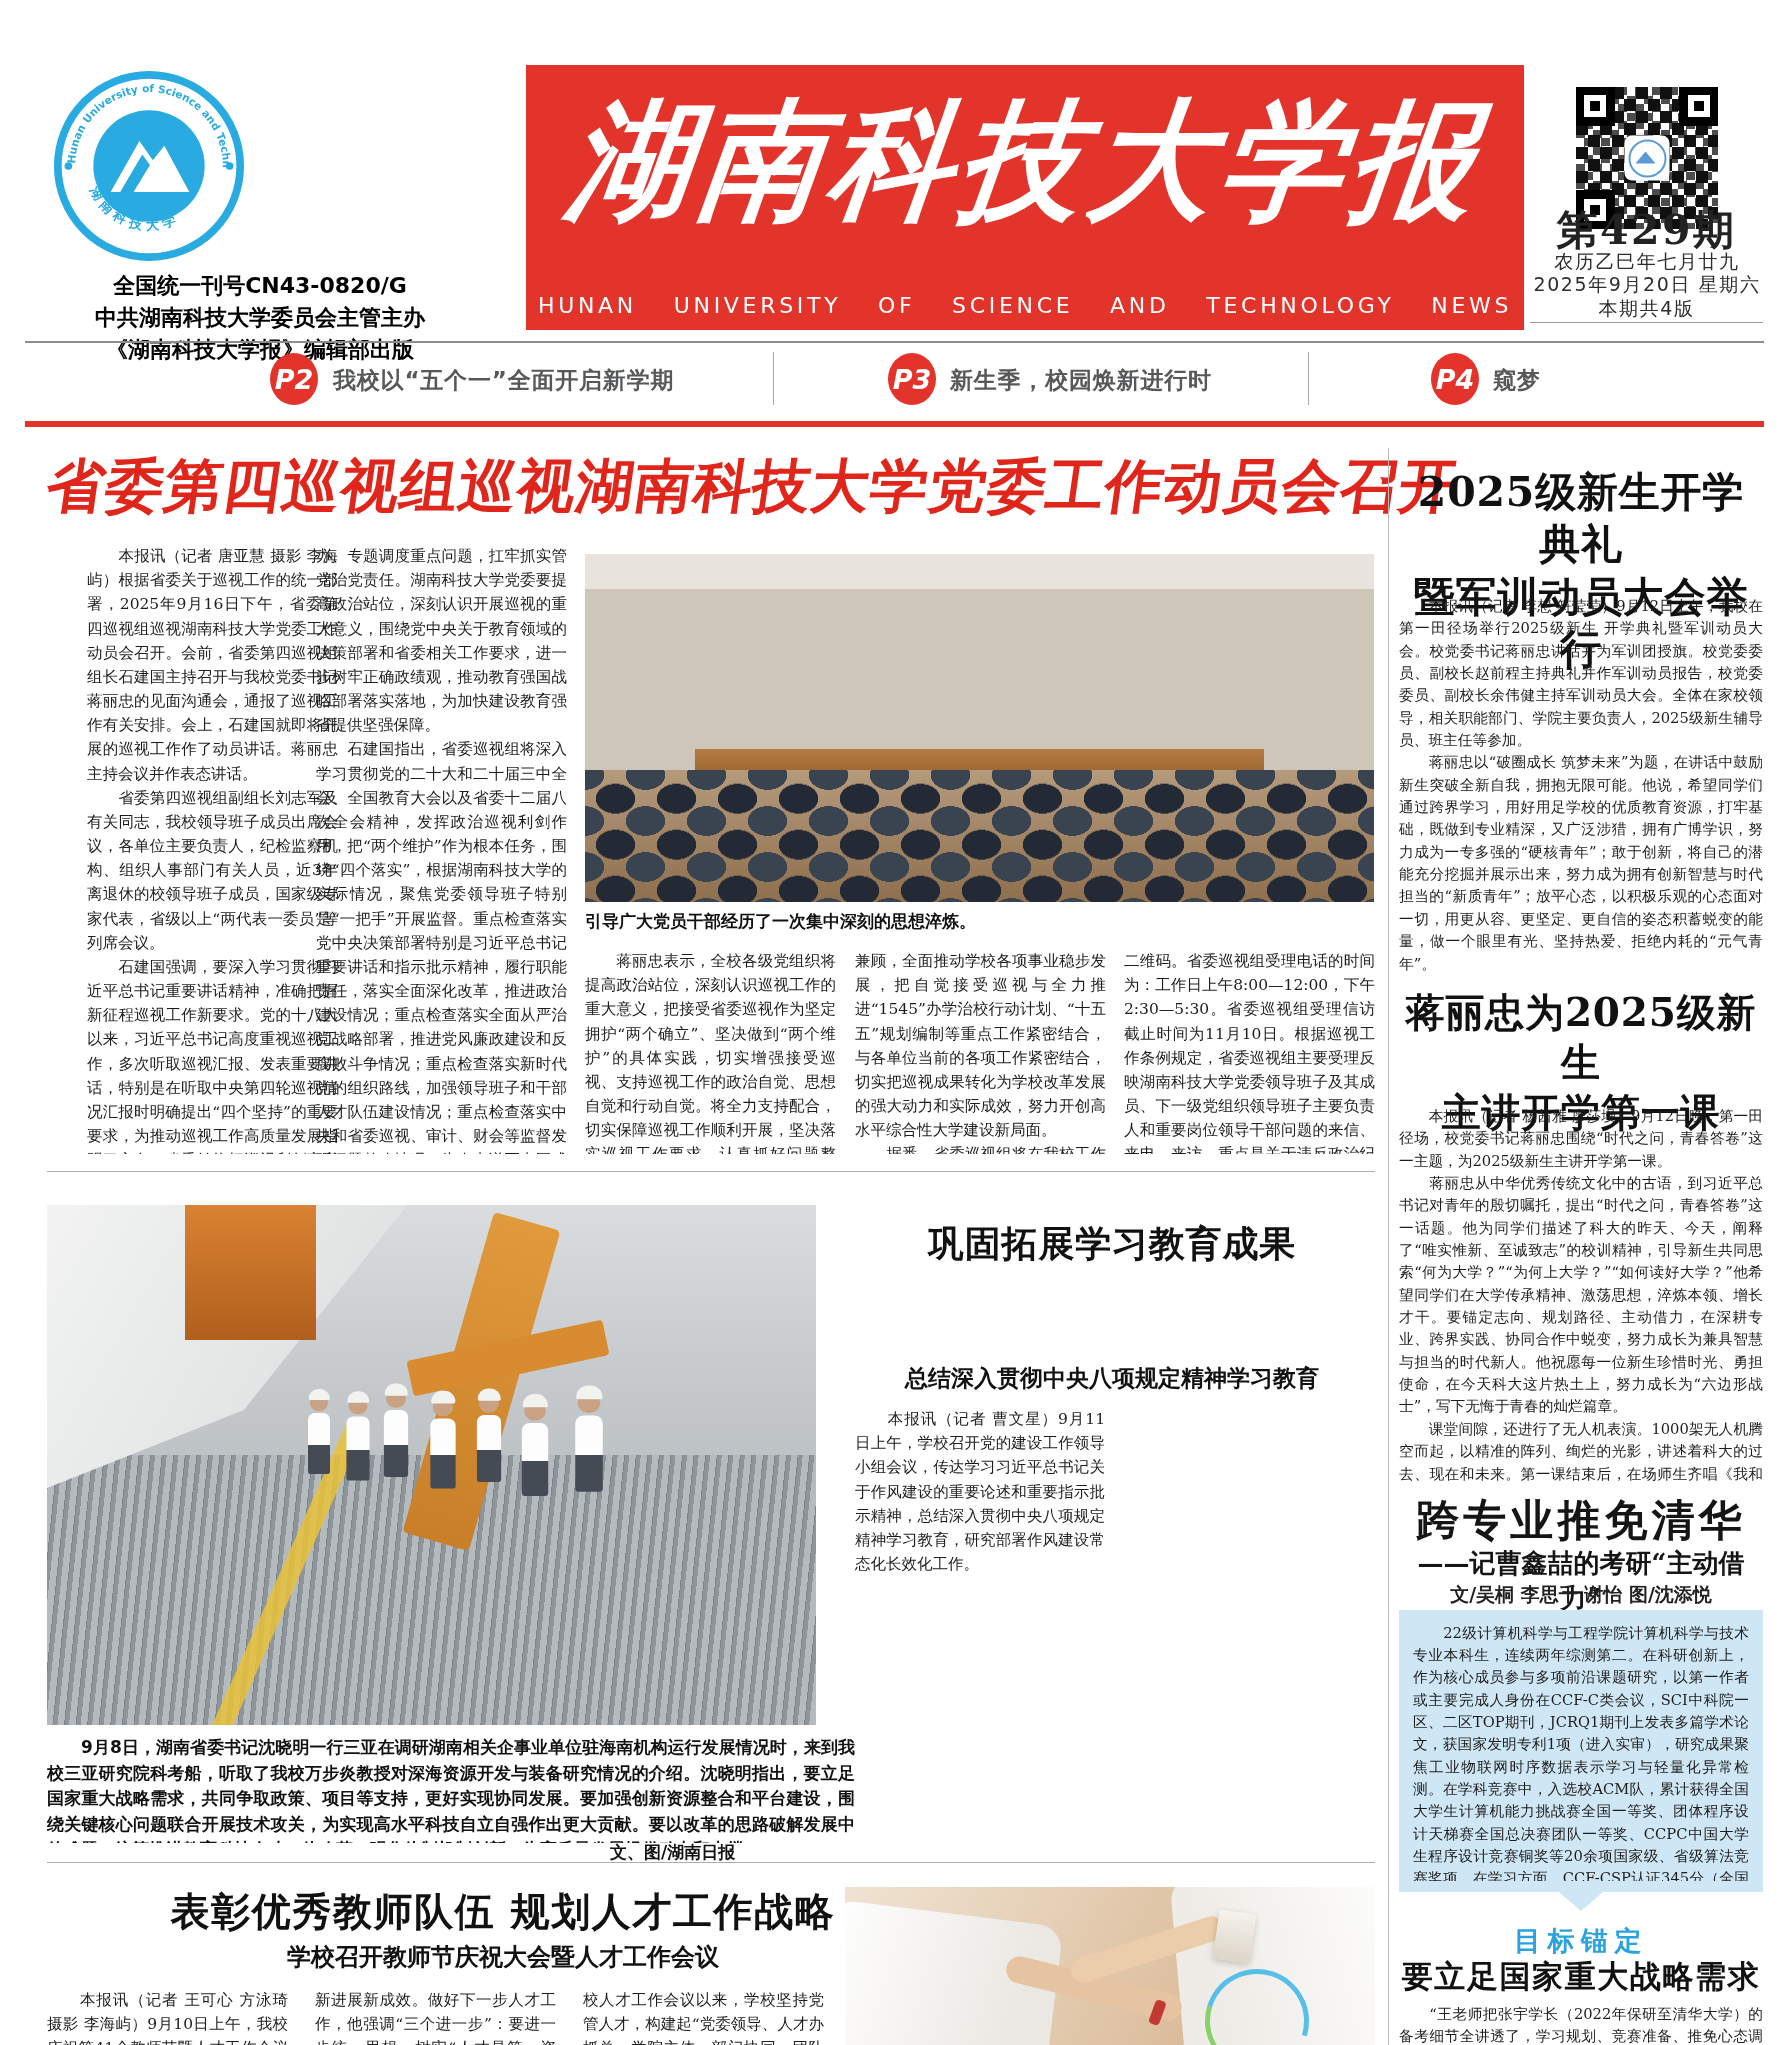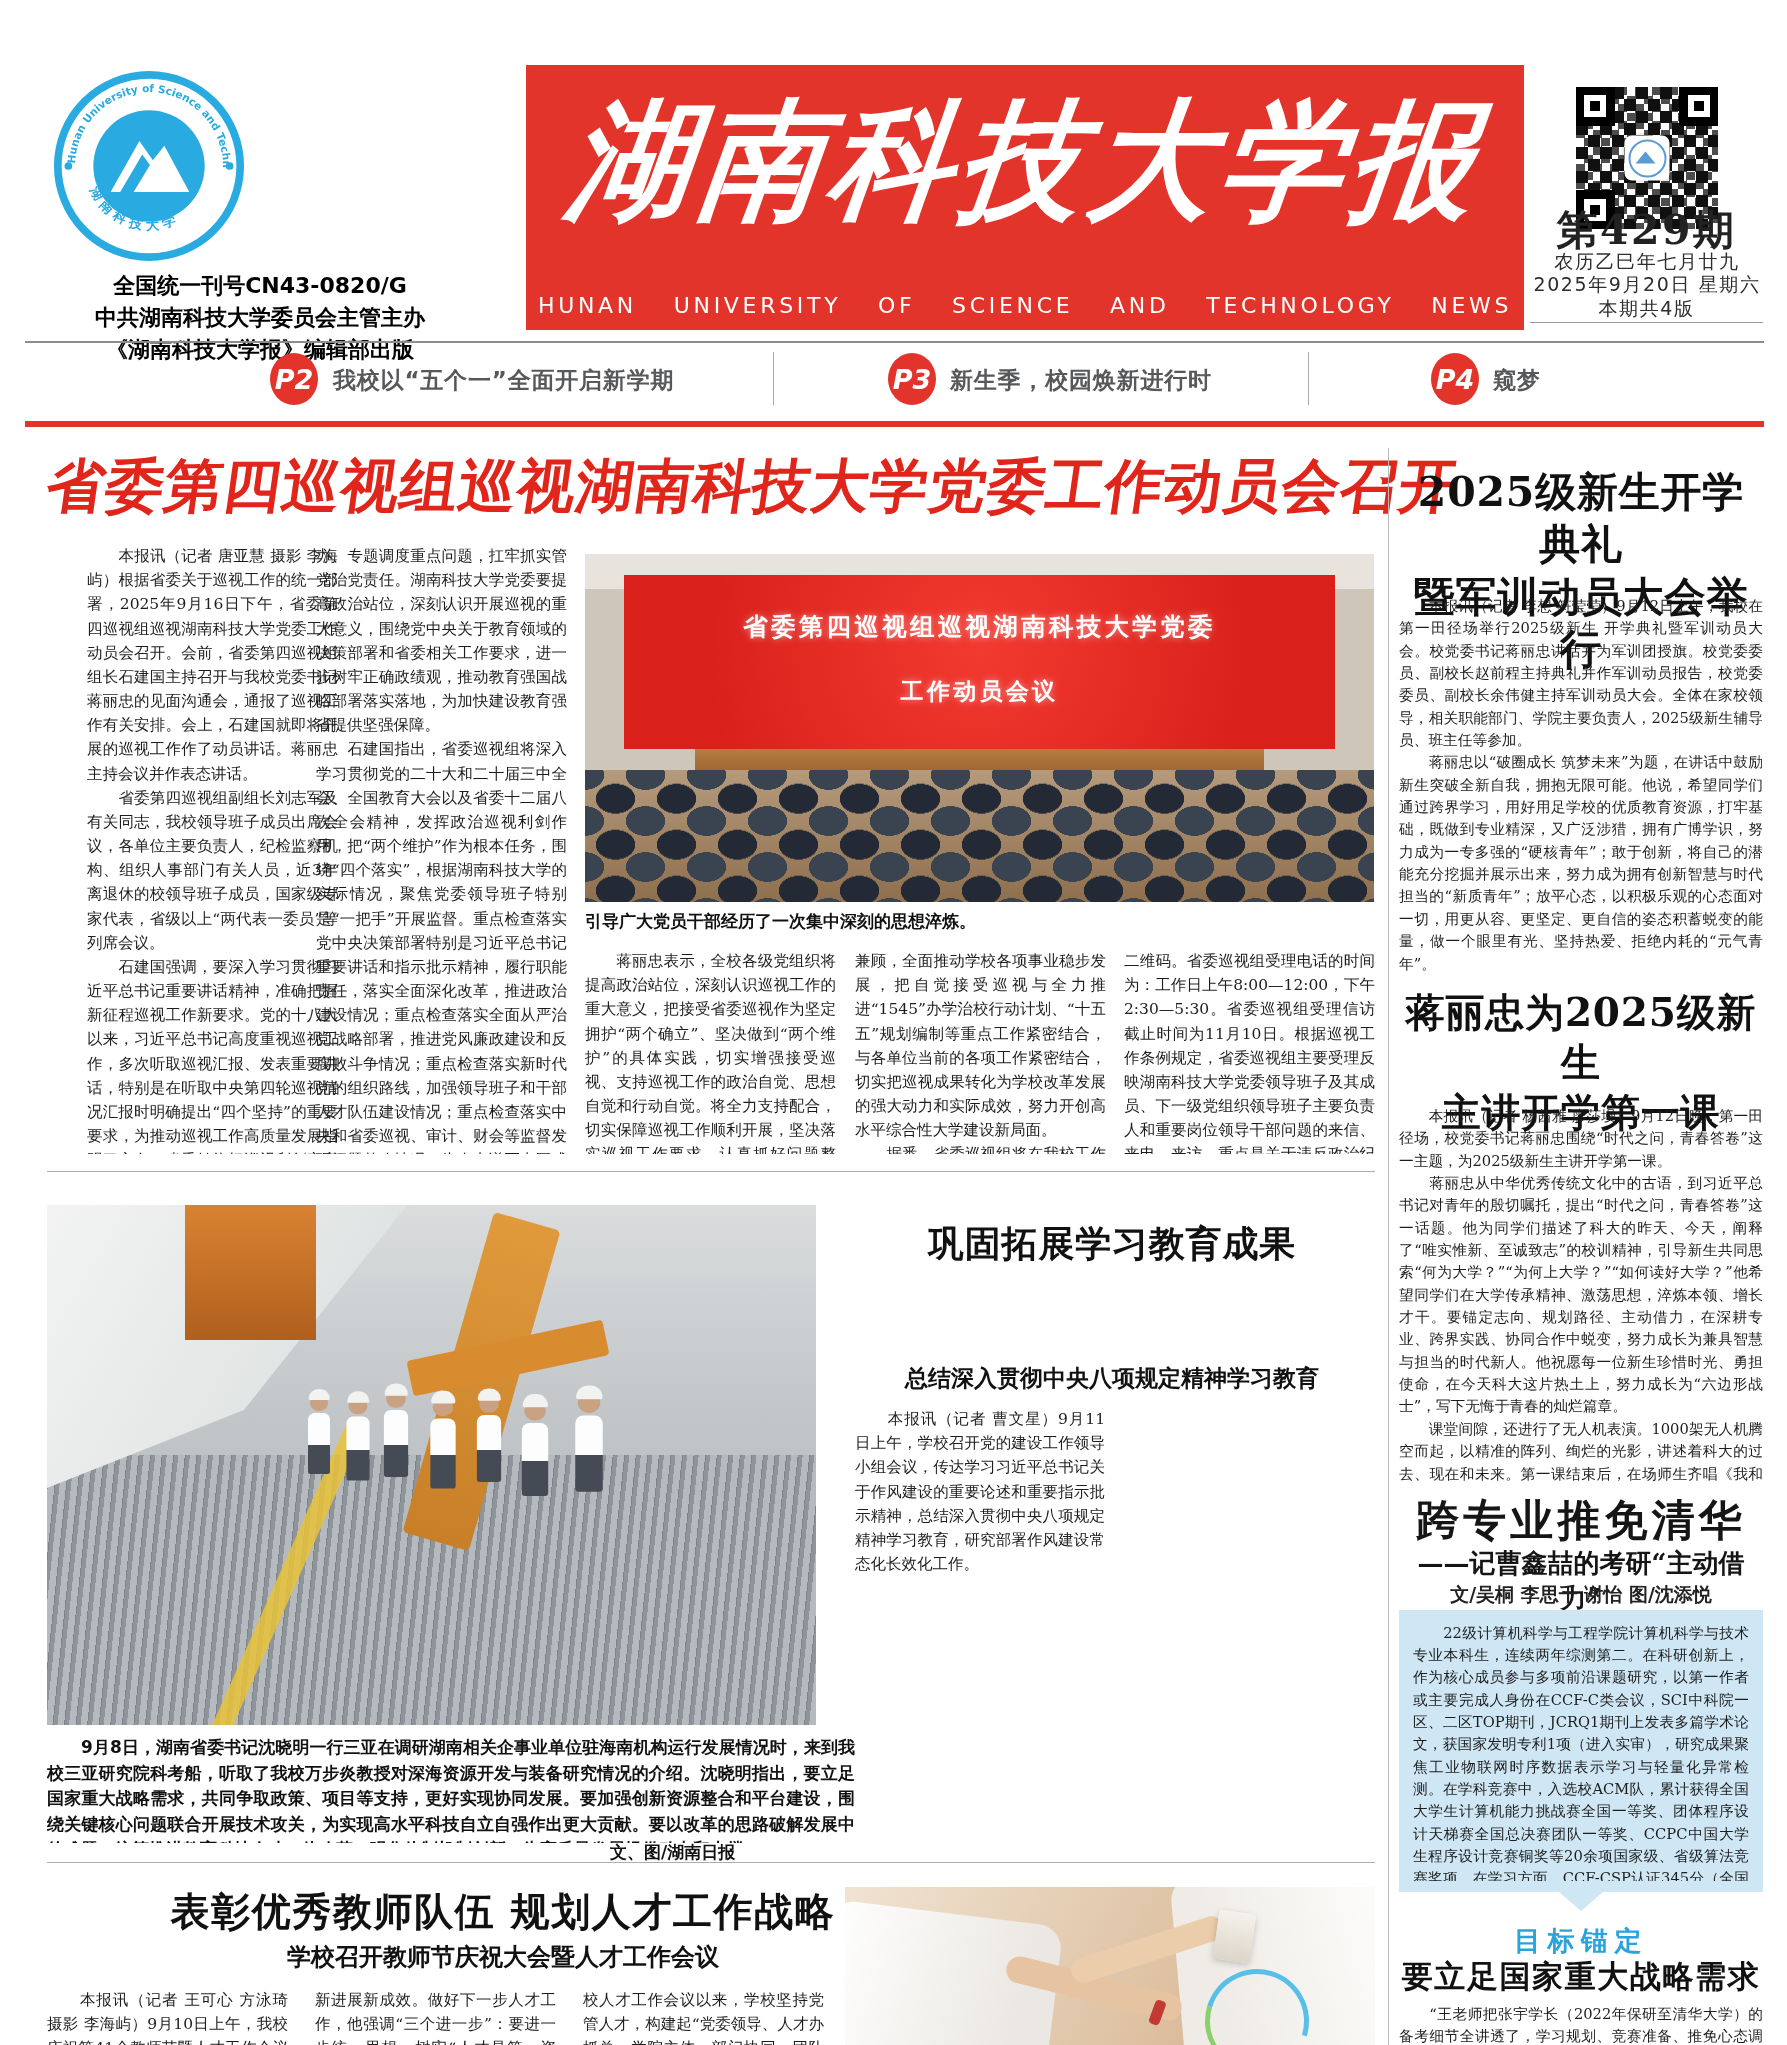--- a/index.html
+++ b/index.html
@@ -121,24 +121,20 @@
   <div class="abs sans lead-hl ctr" style="left:47px;top:448px;width:1328px;">省委第四巡视组巡视湖南科技大学党委工作动员会召开</div>
 
   <div class="abs body-txt" style="left:47px;top:544px;width:251px;height:610px;margin-left:40px;">　　本报讯（记者 唐亚慧 摄影 李海屿）根据省委关于巡视工作的统一部署，2025年9月16日下午，省委第四巡视组巡视湖南科技大学党委工作动员会召开。会前，省委第四巡视组组长石建国主持召开与我校党委书记蒋丽忠的见面沟通会，通报了巡视工作有关安排。会上，石建国就即将开展的巡视工作作了动员讲话。蒋丽忠主持会议并作表态讲话。
 　　省委第四巡视组副组长刘志军及有关同志，我校领导班子成员出席会议，各单位主要负责人，纪检监察机构、组织人事部门有关人员，近3年离退休的校领导班子成员，国家级专家代表，省级以上“两代表一委员”等列席会议。
 　　石建国强调，要深入学习贯彻习近平总书记重要讲话精神，准确把握新征程巡视工作新要求。党的十八大以来，习近平总书记高度重视巡视工作，多次听取巡视汇报、发表重要讲话，特别是在听取中央第四轮巡视情况汇报时明确提出“四个坚持”的重要要求，为推动巡视工作高质量发展指明了方向。省委始终把巡视利剑牢牢抓在手中，坚持把习近平总书记重要讲话和指示批示作为第一政治要件，省委第八轮巡视系统梳理了落实习近</div>
   <div class="abs body-txt" style="left:316px;top:544px;width:251px;height:610px;">办、专题调度重点问题，扛牢抓实管党治党责任。湖南科技大学党委要提高政治站位，深刻认识开展巡视的重大意义，围绕党中央关于教育领域的决策部署和省委相关工作要求，进一步树牢正确政绩观，推动教育强国战略部署落实落地，为加快建设教育强省提供坚强保障。
 　　石建国指出，省委巡视组将深入学习贯彻党的二十大和二十届三中全会、全国教育大会以及省委十二届八次全会精神，发挥政治巡视利剑作用，把“两个维护”作为根本任务，围绕“四个落实”，根据湖南科技大学的实际情况，聚焦党委领导班子特别是“一把手”开展监督。重点检查落实党中央决策部署特别是习近平总书记重要讲话和指示批示精神，履行职能责任，落实全面深化改革，推进政治建设情况；重点检查落实全面从严治党战略部署，推进党风廉政建设和反腐败斗争情况；重点检查落实新时代党的组织路线，加强领导班子和干部人才队伍建设情况；重点检查落实中央和省委巡视、审计、财会等监督发现问题整改情况，为奋力谱写中国式现代化湖南篇章提供坚强政治保障。湖南科技大学党委要扛牢政治责任，主动接受监督，深化同题共答，严明工作纪律，积</div>
 
   <div class="abs ph" style="left:585px;top:554px;width:789px;height:348px;background:#cfc6ba;">
     <div class="abs" style="left:0;top:0;width:100%;height:10%;background:#e8e4dd;"></div>
-    <div class="abs" style="left:5%;top:6%;width:90%;height:50%;background:radial-gradient(circle at 50% 40%,#f23a30 0%,#d9201b 75%);">
-      <div class="abs screen-txt sans" style="left:0;top:20%;width:100%;font-size:24.5px;">省委第四巡视组巡视湖南科技大学党委</div>
-      <div class="abs screen-txt sans" style="left:0;top:58%;width:100%;font-size:23px;">工作动员会议</div>
-    </div>
     <div class="abs" style="left:14%;top:56%;width:72%;height:12%;background:linear-gradient(#b57c42,#8a5526);"></div>
     <div class="abs" style="left:0;bottom:0;width:100%;height:38%;background:radial-gradient(closest-side,#232a36 64%,rgba(0,0,0,0) 65%) 0 5.7px/61px 46px repeat,radial-gradient(closest-side,#3a4350 64%,rgba(0,0,0,0) 65%) 30px 28px/61px 46px repeat,linear-gradient(#b59a7c,#8e6f4e);"></div>
   </div>
   <div class="abs cap-txt rt" style="left:585px;top:909px;width:789px;">引导广大党员干部经历了一次集中深刻的思想淬炼。</div>
 
   <div class="abs body-txt" style="left:585px;top:949px;width:251px;height:205px;">　　蒋丽忠表示，全校各级党组织将提高政治站位，深刻认识巡视工作的重大意义，把接受省委巡视作为坚定拥护“两个确立”、坚决做到“两个维护”的具体实践，切实增强接受巡视、支持巡视工作的政治自觉、思想自觉和行动自觉。将全力支持配合，切实保障巡视工作顺利开展，坚决落实巡视工作要求，认真抓好问题整改，举一反三、完善制度、堵塞漏洞。各级领导干部和全校教职工将严守工作纪律，实事求是报告情况，公正反映问题，坚决维护巡视工作权威性和严肃性。将注重统筹</div>
   <div class="abs body-txt" style="left:855px;top:949px;width:251px;height:205px;">兼顾，全面推动学校各项事业稳步发展，把自觉接受巡视与全力推进“1545”办学治校行动计划、“十五五”规划编制等重点工作紧密结合，与各单位当前的各项工作紧密结合，切实把巡视成果转化为学校改革发展的强大动力和实际成效，努力开创高水平综合性大学建设新局面。
 　　据悉，省委巡视组将在我校工作2个月左右，同步指导学校党委对有的下级党组织开展内部巡察。巡视期间设专门值班电话：0731-58290507；专门邮政信箱：湘潭市A330号信箱，并公布“码上巡视”微信</div>
   <div class="abs body-txt" style="left:1124px;top:949px;width:251px;height:205px;">二维码。省委巡视组受理电话的时间为：工作日上午8:00—12:00，下午2:30—5:30。省委巡视组受理信访截止时间为11月10日。根据巡视工作条例规定，省委巡视组主要受理反映湖南科技大学党委领导班子及其成员、下一级党组织领导班子主要负责人和重要岗位领导干部问题的来信、来电、来访，重点是关于违反政治纪律、组织纪律、廉洁纪律、群众纪律、工作纪律和生活纪律等方面的举报和反映。其他不属于巡视受理范围的信访问题，将按规定由湖南科技大学和有关部门认真处理。</div>
 

